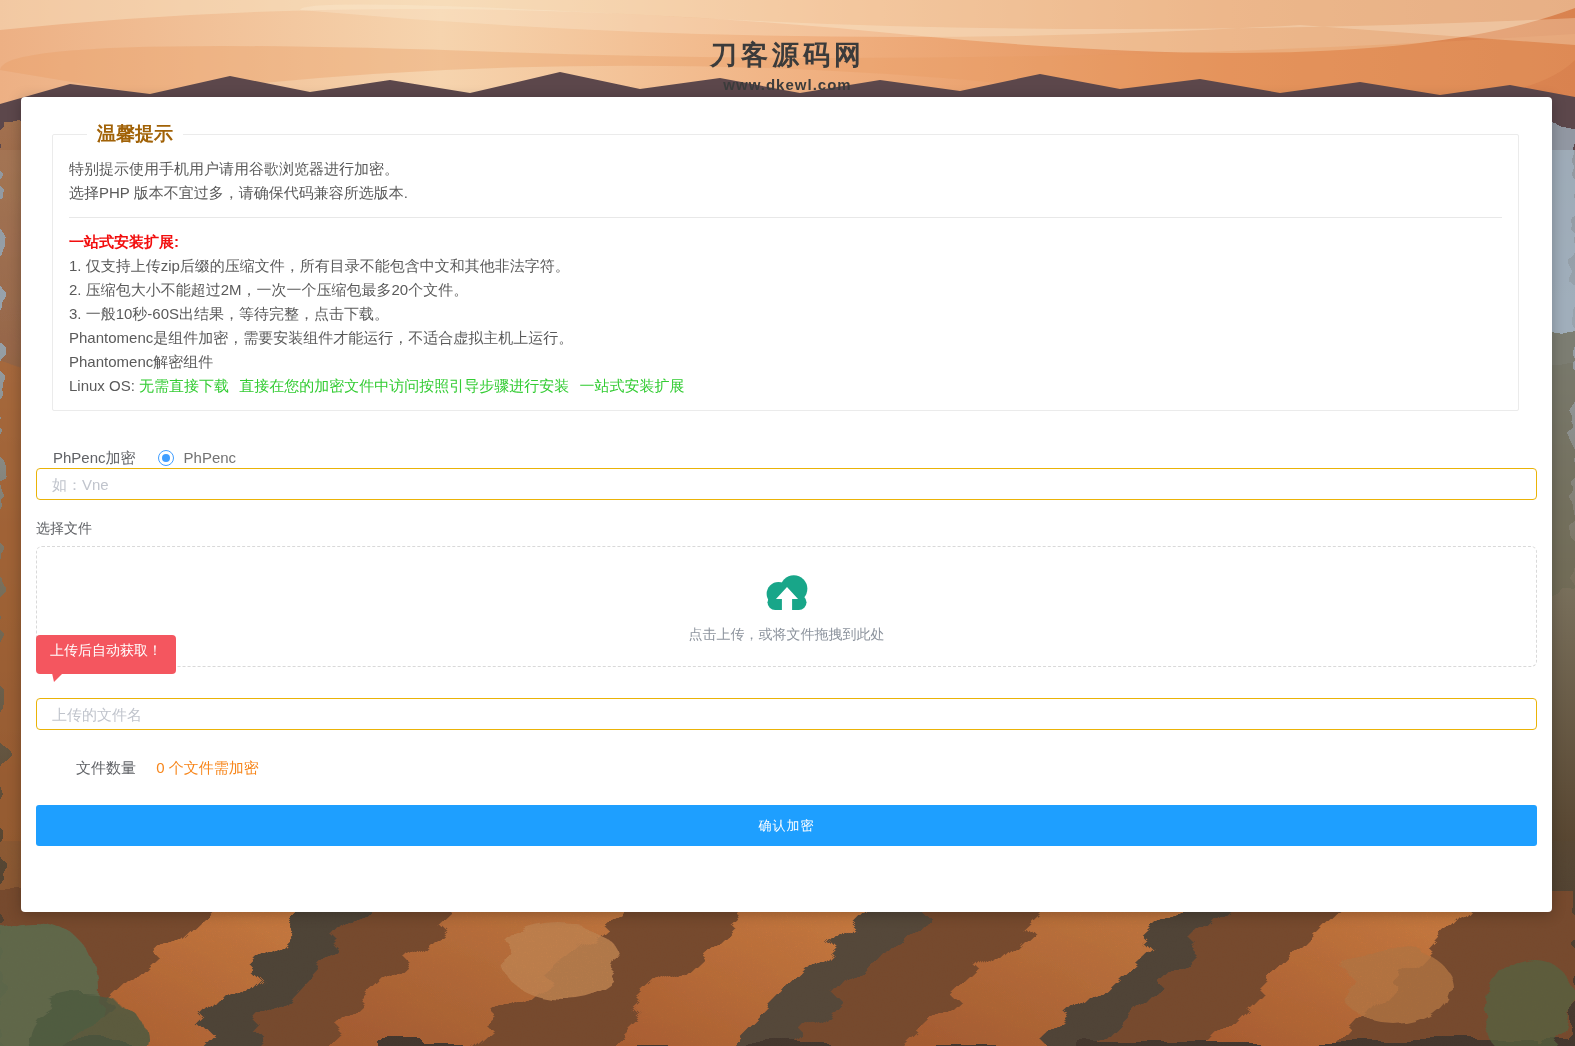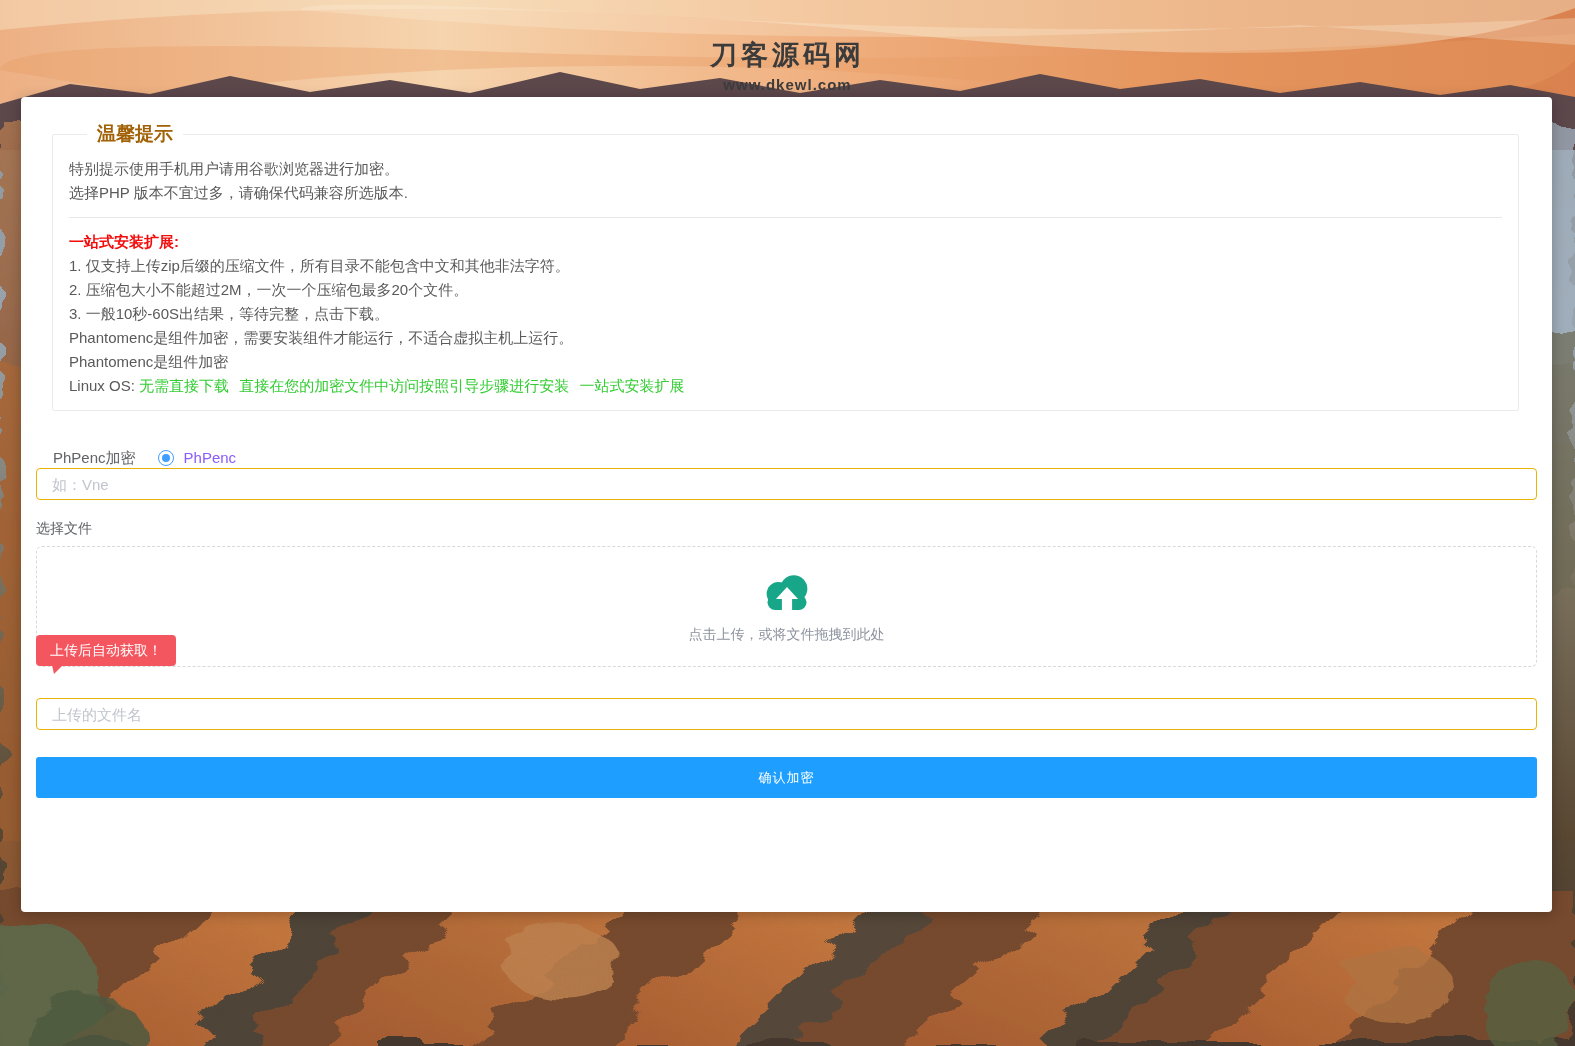--- a/index.html
+++ b/index.html
@@ -28,35 +28,35 @@
   .notice .linux a { color:#33cc33; text-decoration:none; }
   .notice .linux a + a { margin-left:6px; }
 
   
   .enc-row { margin:38px 0 0 17px; display:flex; align-items:flex-start; font-size:15px; color:#606266; }
   .radio-wrap { display:flex; align-items:center; margin-left:22px; cursor:pointer; }
   .radio-icon { width:16px; height:16px; border:1px solid #409eff; border-radius:50%; background:#fff;
                 position:relative; display:inline-block; }
   .radio-icon::after { content:""; position:absolute; left:3px; top:3px; width:8px; height:8px;
                        border-radius:50%; background:#409eff; }
-  .radio-wrap .rl { margin-left:10px; color:#8b5cf6; }
+  .radio-wrap .rl { margin-left:10px; color:#737373; }
 
   
   .fld-label { margin:28px 0 8px 0; font-size:14px; color:#606266; }
   .txt-input { width:100%; height:32px; border:1px solid #eab308; border-radius:4px; padding:0 15px;
                font-size:15px; color:#606266; outline:none; background:#fff;
                font-family:"Liberation Sans","DejaVu Sans",sans-serif; }
   .txt-input::placeholder { color:#c0c4cc; }
 
   
   .upload-wrap { position:relative; }
   .dropzone { height:121px; border:1px dashed #d9d9d9; border-radius:6px; background:#fff; cursor:pointer;
               display:flex; flex-direction:column; align-items:center; justify-content:center; }
   .dropzone .hint { margin-top:10px; font-size:14px; color:#8c939d; }
-  .tooltip { position:absolute; left:0; top:89px; height:31px; line-height:31px; padding:0 14px;
+  .tooltip { position:absolute; left:0; top:89px; height:39px; line-height:31px; padding:0 14px;
              background:#f4565f; color:#fff; font-size:14px; border-radius:4px; white-space:nowrap; z-index:3; }
   .tooltip::after { content:""; position:absolute; left:16px; bottom:-8px; width:0; height:0;
                     border-style:solid; border-width:9px 9px 0 2px; border-color:#f4565f transparent transparent transparent; }
 
   .filename-row { margin-top:31px; }
 
   .count-row { margin-top:29px; padding-left:40px; font-size:15px; }
   .count-row .cl { color:#606266; }
   .count-row .cv { color:#f7861b; margin-left:16px; }
 
@@ -148,21 +148,21 @@
     <fieldset class="notice">
       <legend>温馨提示</legend>
       <p>特别提示使用手机用户请用谷歌浏览器进行加密。</p>
       <p>选择PHP 版本不宜过多，请确保代码兼容所选版本.</p>
       <hr class="divider">
       <p class="batch-title">一站式安装扩展:</p>
       <p>1. 仅支持上传zip后缀的压缩文件，所有目录不能包含中文和其他非法字符。</p>
       <p>2. 压缩包大小不能超过2M，一次一个压缩包最多20个文件。</p>
       <p>3. 一般10秒-60S出结果，等待完整，点击下载。</p>
       <p>Phantomenc是组件加密，需要安装组件才能运行，不适合虚拟主机上运行。</p>
-      <p>Phantomenc是组件加密</p>
+      <p>Phantomenc解密组件</p>
       <p class="linux">
         <span>Linux OS:</span>
         <a href="#">无需直接下载</a>
         <a href="#">直接在您的加密文件中访问按照引导步骤进行安装</a>
         <a href="#">一站式安装扩展</a>
       </p>
     </fieldset>
 
     <div class="enc-row">
       <span>PhPenc加密</span>
@@ -188,17 +188,21 @@
         </svg>
         <div class="hint">点击上传，或将文件拖拽到此处</div>
       </div>
       <div class="tooltip">上传后自动获取！</div>
     </div>
 
     <div class="filename-row">
       <input class="txt-input" type="text" placeholder="上传的文件名" style="">
     </div>
 
+    <div class="count-row">
+      <span class="cl">文件数量</span>
+      <span class="cv">0 个文件需加密</span>
+    </div>
 
     <button class="submit-btn">确认加密</button>
 
   </div>
 </div>
 
 </body></html>

